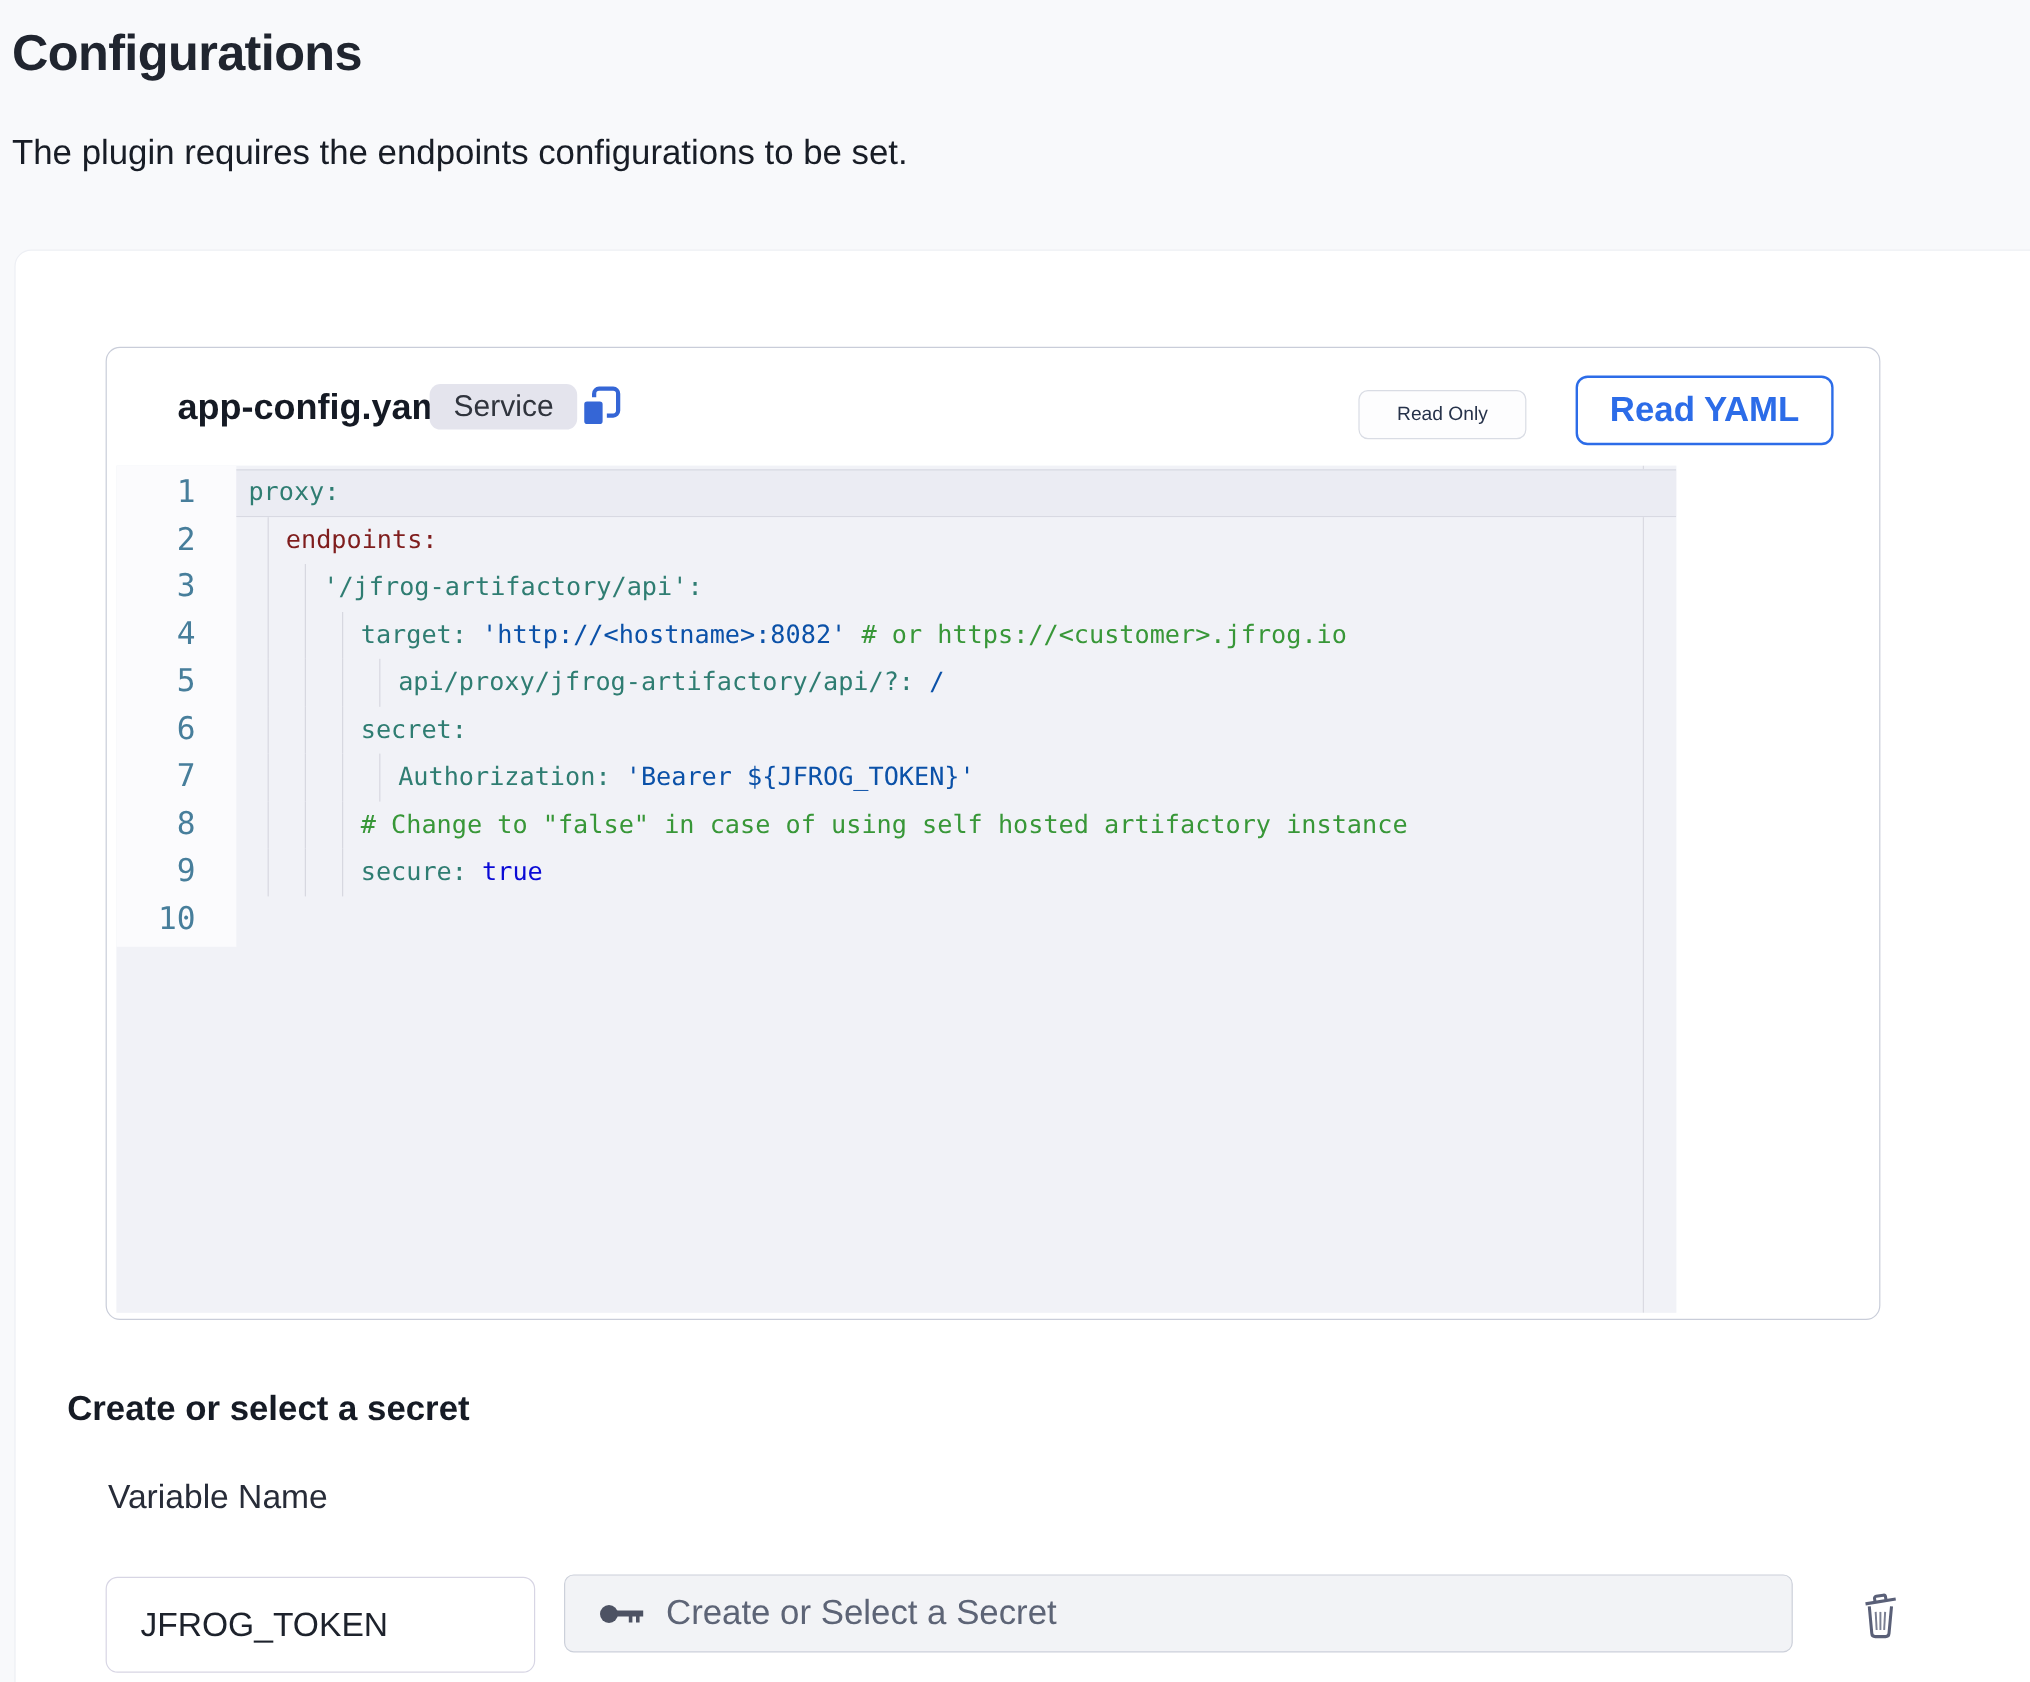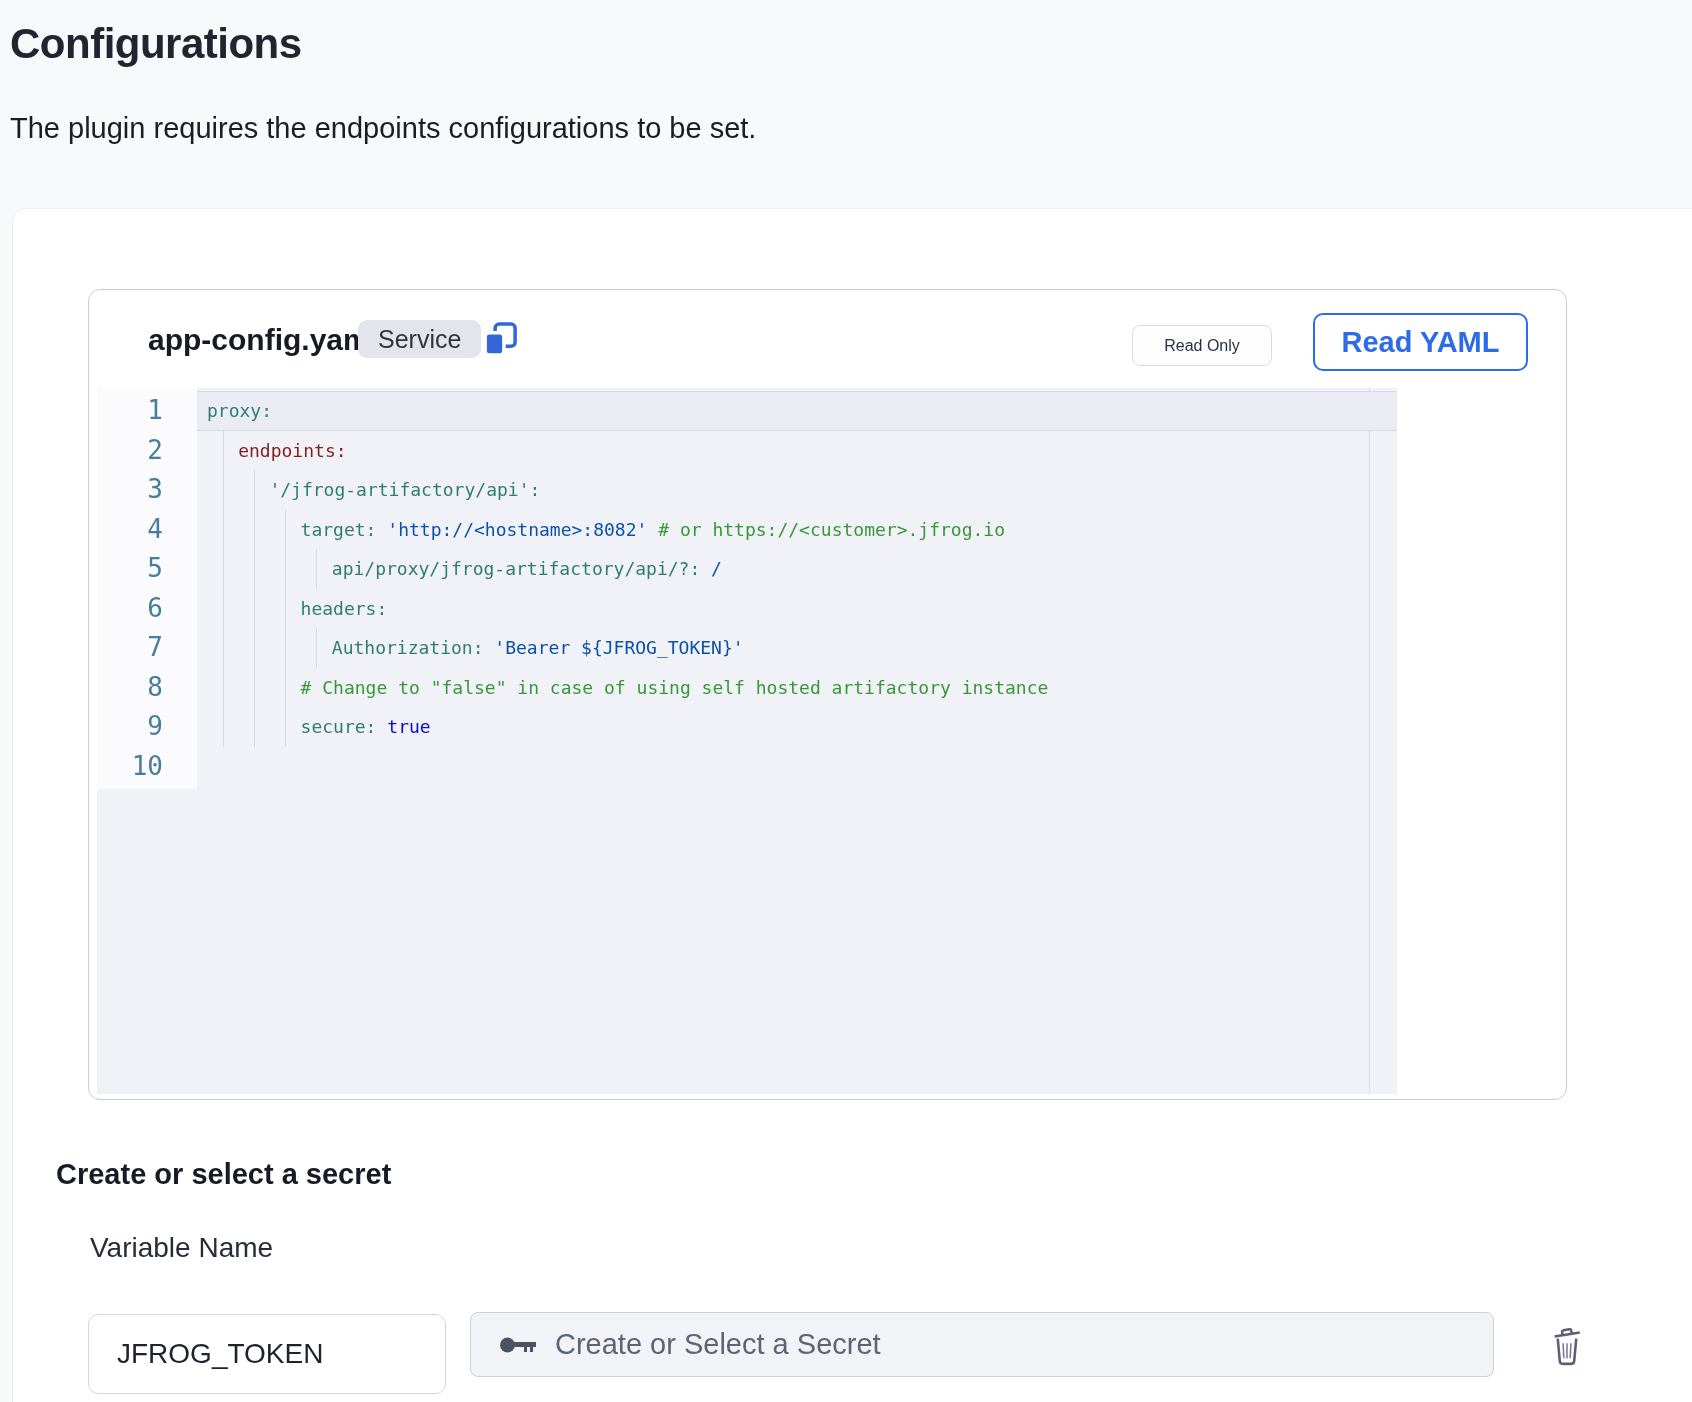--- a/index.html
+++ b/index.html
@@ -77,21 +77,21 @@
   .gutter-num {
     height: 39.5px; line-height: 39.5px;
     text-align: right; padding-right: 34px;
     font-size: 26px; color: #477e9b;
   }
   .rows {
     position: absolute; left: 100px; top: 3px; right: 0;
   }
   .code-line {
     position: relative; height: 39.5px; line-height: 39.5px;
-    white-space: pre; font-size: 18px; text-decoration: underline;
+    white-space: pre; font-size: 21px; text-decoration: underline;
   }
   .code-line.active {
     background: #ebecf3;
     box-shadow: inset 0 1px 0 #d8d9e2, inset 0 -1px 0 #d8d9e2;
   }
   .indent-guide {
     position: absolute; top: 0; width: 1px; height: 100%;
     background: #d7d8e0;
   }
   .line-text { display: inline-block; }
@@ -162,21 +162,21 @@
         <div class="gutter-num">8</div>
         <div class="gutter-num">9</div>
         <div class="gutter-num">10</div>
       </div>
     <div class="rows">
         <div class="code-line active"><span class="line-text" style="padding-left: 10px;"><span style="color: rgb(47, 125, 114);">proxy:</span></span></div>
         <div class="code-line"><span class="indent-guide" style="left: 25.6px;"></span><span class="line-text" style="padding-left: 41.2px;"><span style="color: #7f1d1d;">endpoints:</span></span></div>
         <div class="code-line"><span class="indent-guide" style="left: 25.6px;"></span><span class="indent-guide" style="left: 56.8px;"></span><span class="line-text" style="padding-left: 72.4px;"><span style="color: rgb(47, 125, 114);">'/jfrog-artifactory/api':</span></span></div>
         <div class="code-line"><span class="indent-guide" style="left: 25.6px;"></span><span class="indent-guide" style="left: 56.8px;"></span><span class="indent-guide" style="left: 88px;"></span><span class="line-text" style="padding-left: 103.6px;"><span style="color: rgb(47, 125, 114);">target: </span><span style="color: rgb(11, 81, 168);">'http://&lt;hostname&gt;:8082'</span><span style="color: rgb(36, 41, 47);"> </span><span style="color: rgb(56, 151, 56);"># or https://&lt;customer&gt;.jfrog.io</span></span></div>
         <div class="code-line"><span class="indent-guide" style="left: 25.6px;"></span><span class="indent-guide" style="left: 56.8px;"></span><span class="indent-guide" style="left: 88px;"></span><span class="indent-guide" style="left: 119.2px;"></span><span class="line-text" style="padding-left: 134.8px;"><span style="color: rgb(47, 125, 114);">api/proxy/jfrog-artifactory/api/?: </span><span style="color: rgb(11, 81, 168);">/</span></span></div>
-        <div class="code-line"><span class="indent-guide" style="left: 25.6px;"></span><span class="indent-guide" style="left: 56.8px;"></span><span class="indent-guide" style="left: 88px;"></span><span class="line-text" style="padding-left: 103.6px;"><span style="color: rgb(47, 125, 114);">headers:</span></span></div>
+        <div class="code-line"><span class="indent-guide" style="left: 25.6px;"></span><span class="indent-guide" style="left: 56.8px;"></span><span class="indent-guide" style="left: 88px;"></span><span class="line-text" style="padding-left: 103.6px;"><span style="color: rgb(47, 125, 114);">secret:</span></span></div>
         <div class="code-line"><span class="indent-guide" style="left: 25.6px;"></span><span class="indent-guide" style="left: 56.8px;"></span><span class="indent-guide" style="left: 88px;"></span><span class="indent-guide" style="left: 119.2px;"></span><span class="line-text" style="padding-left: 134.8px;"><span style="color: rgb(47, 125, 114);">Authorization: </span><span style="color: rgb(11, 81, 168);">'Bearer ${JFROG_TOKEN}'</span></span></div>
         <div class="code-line"><span class="indent-guide" style="left: 25.6px;"></span><span class="indent-guide" style="left: 56.8px;"></span><span class="indent-guide" style="left: 88px;"></span><span class="line-text" style="padding-left: 103.6px;"><span style="color: rgb(56, 151, 56);"># Change to "false" in case of using self hosted artifactory instance</span></span></div>
         <div class="code-line"><span class="indent-guide" style="left: 25.6px;"></span><span class="indent-guide" style="left: 56.8px;"></span><span class="indent-guide" style="left: 88px;"></span><span class="line-text" style="padding-left: 103.6px;"><span style="color: rgb(47, 125, 114);">secure: </span><span style="color: rgb(10, 10, 214);">true</span></span></div>
       </div>
   </div>
 </div>
 
 <h2 class="secret-heading">Create or select a secret</h2>
 <label class="var-label">Variable Name</label>
 

